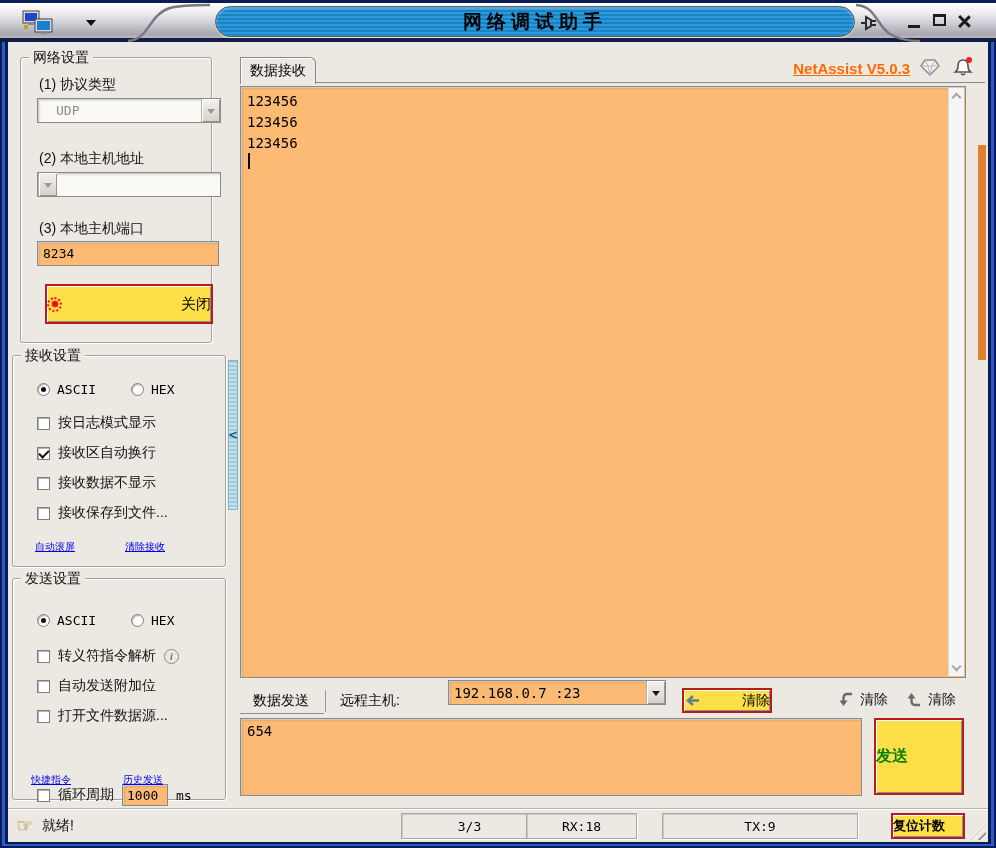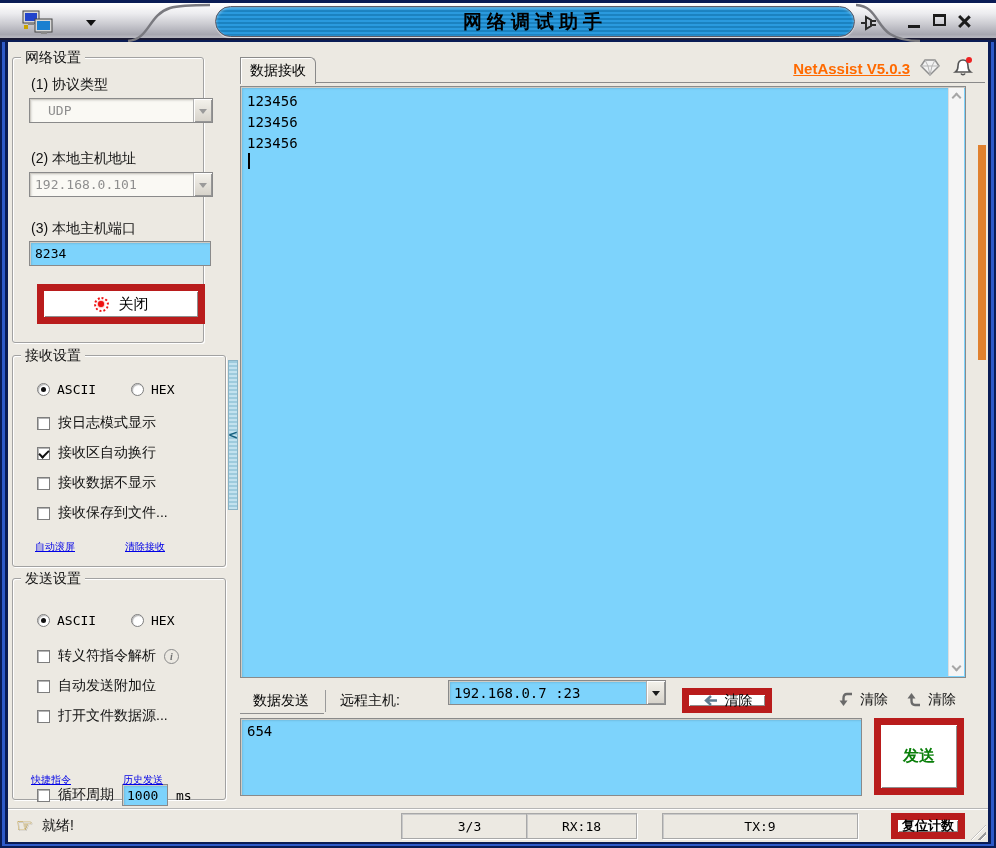--- a/index.html
+++ b/index.html
@@ -29,25 +29,25 @@
   
   #client { position:absolute; left:8px; top:42px; width:980px; height:800px; background:#ece9e2; }
   
   .group { position:absolute; border:1px solid #a2a2a2; border-radius:3px;
     box-shadow:inset 1px 1px 0 #ffffff, 1px 1px 0 #ffffff; }
   .legend { position:absolute; top:-9px; left:8px; background:#ece9e2; padding:0 4px; font-size:14px; color:#111; }
   .lbl { font-size:14px; color:#111; white-space:nowrap; }
   .pos { position:absolute; }
   .row { position:absolute; display:flex; align-items:center; gap:8px; }
   .mono { font-family:"DejaVu Sans Mono","Liberation Mono",monospace; }
-  .sunk { background:#7dd3fc; border:1px solid #8a8a8a;
+  .sunk { background:#fdba74; border:1px solid #8a8a8a;
     box-shadow:inset 1px 1px 0 #cfccc5, inset 2px 2px 2px rgba(0,0,0,.10); }
-  .btn3d { background:#ffffff; border:7px solid #b91c1c;
+  .btn3d { background:#fde047; border:2px solid #b91c1c;
     box-shadow:inset 1px 1px 0 #ffffff, inset -1px -1px 0 #8f8f8f;
-    display:flex; align-items:center; justify-content:center; position:absolute; }
+    display:flex; align-items:center; justify-content:space-between; position:absolute; }
   .combo { position:absolute; display:flex; align-items:stretch; }
   .combo .val { flex:1; display:flex; align-items:center; padding-left:5px; font-size:13px; }
   .combo .dd { width:19px; display:flex; align-items:center; justify-content:center;
     background:linear-gradient(#f4f2ec,#d6d2c9); border-left:1px solid #b0b0b0;
     box-shadow:inset 1px 1px 0 #fff, inset -1px -1px 0 #969696; }
   .tri { width:0; height:0; border:4px solid transparent; border-top:5px solid #1a1a1a; margin-top:5px; }
   .combo.disabled { background:#faf9f4; }
   .combo.disabled .val { color:#8e8e8e; }
   .combo.disabled .dd .tri { border-top-color:#9a9a9a; }
   .cb { width:13px; height:13px; background:#fff; border:1px solid #7e7e7e;
@@ -140,32 +140,31 @@
       </span>
     <span id="btn-max"></span>
     <span id="btn-close">
         <span class="x1"></span>
         <span class="x2"></span>
       </span>
   </div>
 
   <div id="client">
 
-    <div class="group" style="left:4px; top:15px; width:192px; height:286px;">
+    <div class="group" style="left:12px; top:15px; width:192px; height:286px;">
       <span class="legend">网络设置</span>
       <span class="lbl pos" style="left:18px; top:18px;">(1) 协议类型</span>
       <div class="combo sunk disabled" style="left:16px; top:40px; width:184px; height:25px;">
         <span class="val mono" style="padding-left:18px;">UDP</span>
         <span class="dd">
             <span class="tri"></span>
           </span>
       </div>
       <span class="lbl pos" style="left:18px; top:92px;">(2) 本地主机地址</span>
       <div class="combo sunk disabled" style="left:16px; top:114px; width:184px; height:25px;">
-        <span class="val mono">192.168.0.101</span>
         <span class="dd">
             <span class="tri"></span>
           </span>
       </div>
       <span class="lbl pos" style="left:18px; top:162px;">(3) 本地主机端口</span>
       <div class="sunk pos mono" style="left:16px; top:183px; width:182px; height:25px; font-size:13px; display:flex; align-items:center; padding-left:5px;">8234</div>
       <div class="btn3d" style="left:24px; top:226px; width:168px; height:40px; gap:10px; font-size:15px;">
         <span class="led"></span>
         <span>关闭</span>
       </div>

